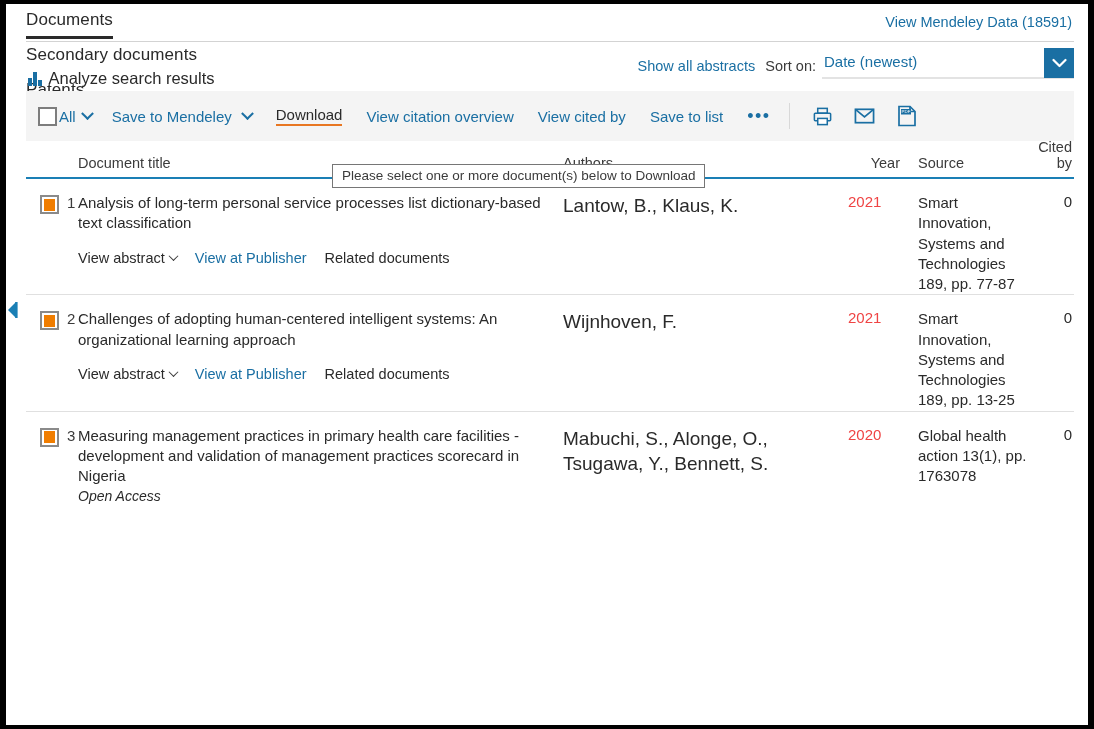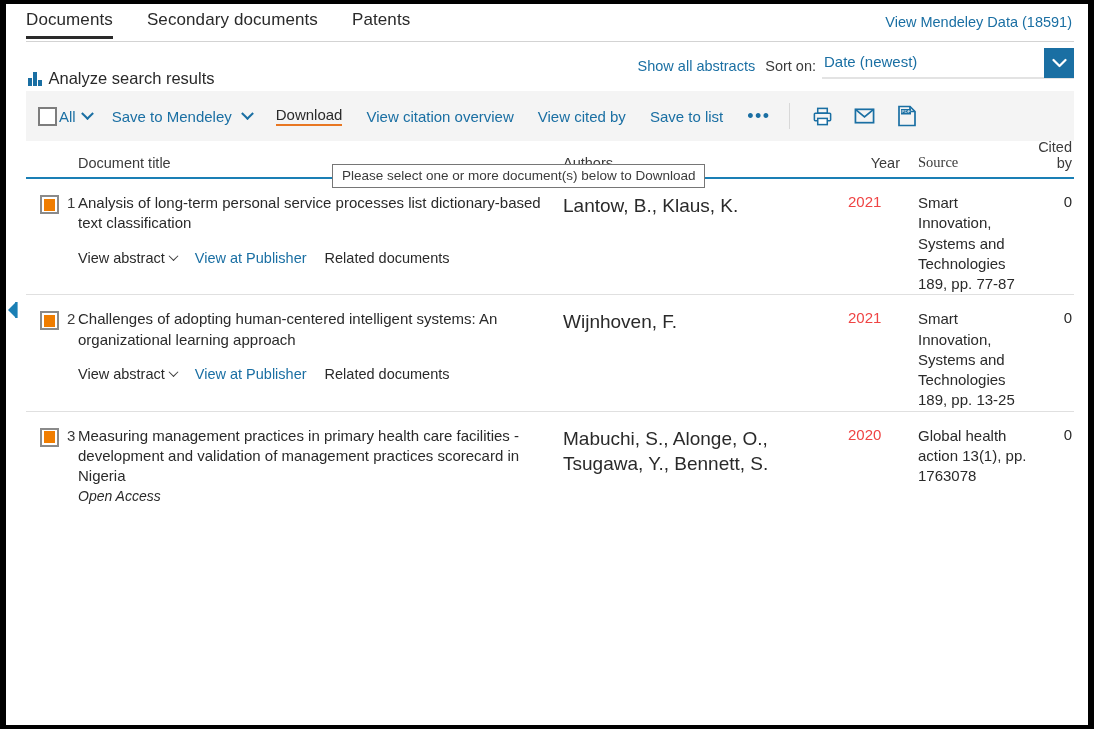--- a/index.html
+++ b/index.html
@@ -22,20 +22,21 @@
     overflow: hidden;
   }
 
   
   .tabbar {
     position: relative;
     height: 38px;
     padding-left: 20px;
     display: flex;
     align-items: flex-start;
+    flex-direction: column;
   }
   .tabbar::after {
     content: "";
     position: absolute;
     left: 20px; right: 14px; bottom: 0;
     height: 1px;
     background: #d3d3d3;
   }
   .tab {
     font-size: 17px;
@@ -223,21 +224,21 @@
     height: 38px;
     border-bottom: 2px solid #1a7fb5;
     font-size: 14.5px;
     color: #3b3b3b;
     padding-bottom: 6px;
   }
   .c-check { width: 52px; flex: 0 0 52px; }
   .c-title { width: 485px; flex: 0 0 485px; }
   .c-auth  { width: 285px; flex: 0 0 285px; }
   .c-year  { width: 52px; flex: 0 0 52px; text-align: right; }
-  .c-src   { width: 130px; flex: 0 0 130px; padding-left: 18px; font-family: Liberation Serif, serif; }
+  .c-src   { width: 130px; flex: 0 0 130px; padding-left: 18px; }
   .c-cited { flex: 1 1 auto; text-align: right; padding-right: 2px; }
 
   .row {
     display: flex;
     border-bottom: 1px solid #e0e0e0;
     padding: 14px 0 0 0;
     position: relative;
   }
   .row:last-child { border-bottom: none; }
 

